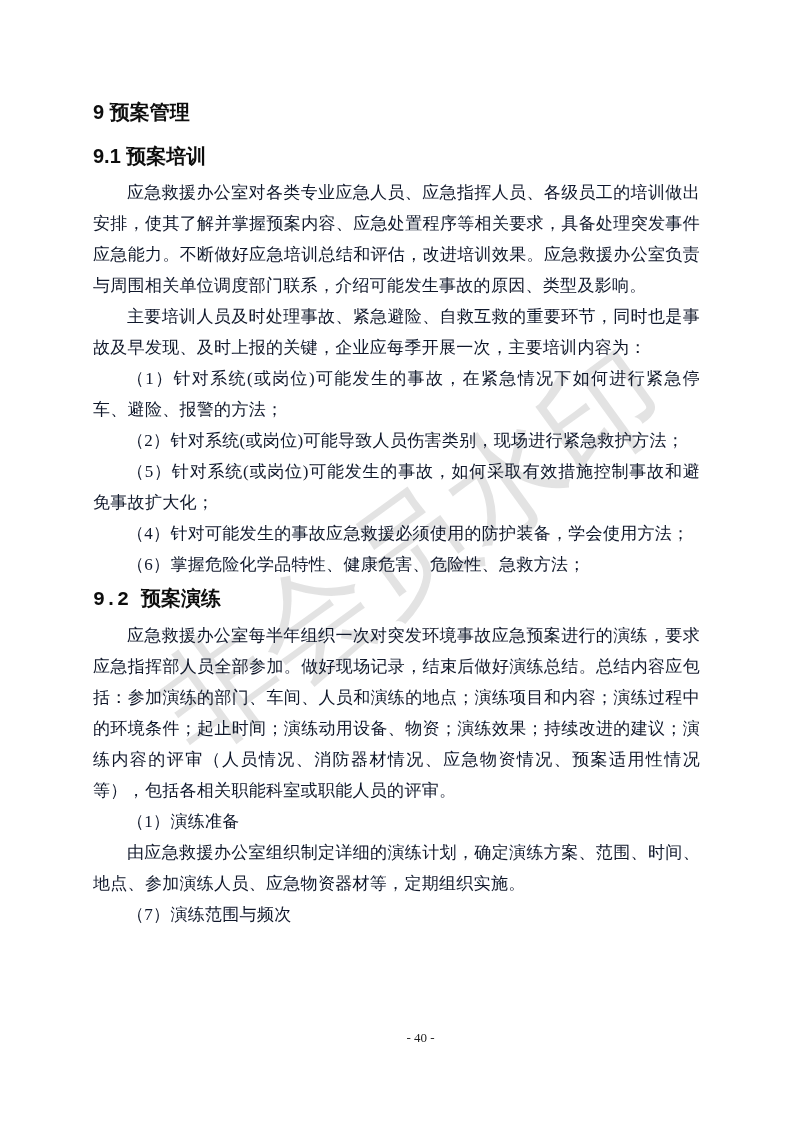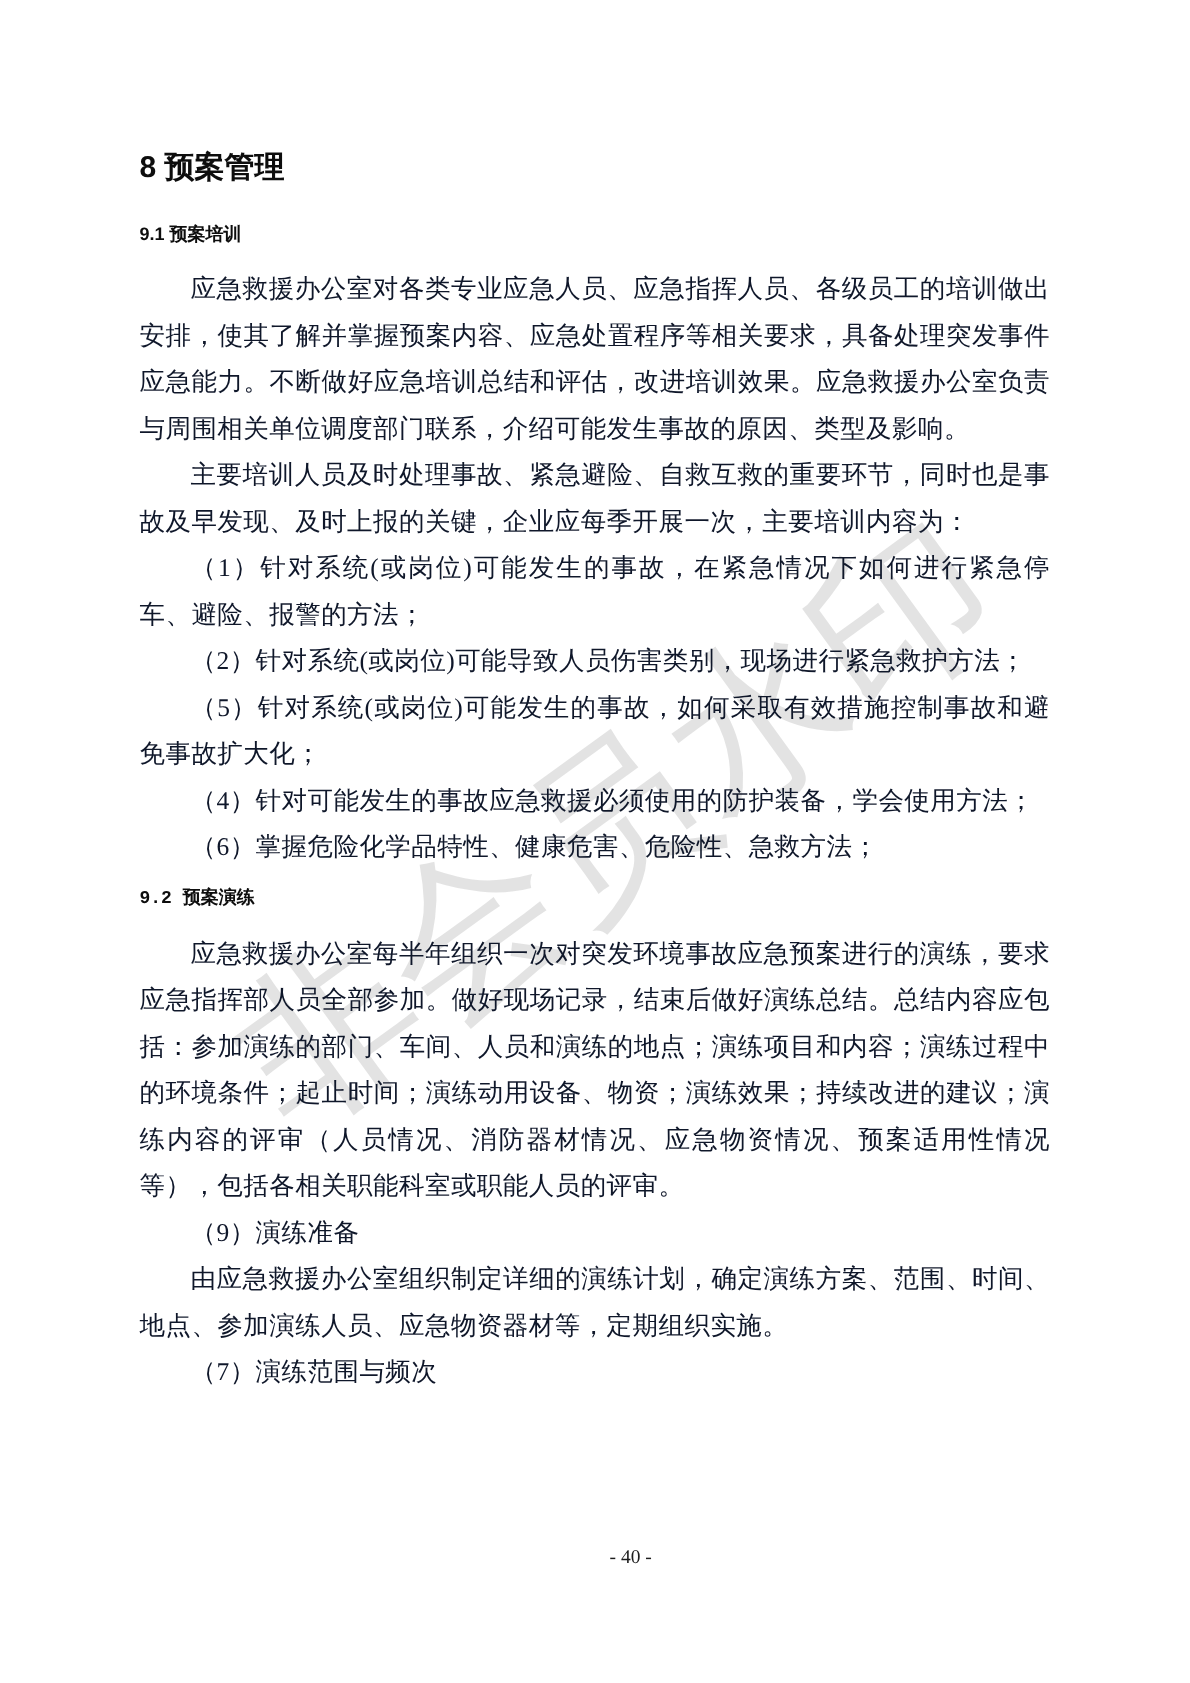--- a/index.html
+++ b/index.html
@@ -43,21 +43,21 @@
   .h-chapter {
     font-family: "Liberation Sans", "DejaVu Sans", sans-serif;
     font-size: 20px;
     font-weight: bold;
     color: #0d0d0d;
     margin: 0 0 22px 0;
     line-height: 24px;
   }
   .h-section {
     font-family: "Liberation Sans", "DejaVu Sans", sans-serif;
-    font-size: 12px;
+    font-size: 20px;
     font-weight: bold;
     color: #0d0d0d;
     margin: 0 0 10px 0;
     line-height: 21px;
   }
   .h-section.second {
     margin-top: 9px;
     font-family: Liberation Mono, monospace;
   }
   .para {
@@ -83,36 +83,36 @@
 </style>
 </head>
 <body>
 
 <div class="page">
 
   <div class="watermark">非会员水印</div>
 
   <div class="content">
 
-    <div class="h-chapter">8 预案管理</div>
+    <div class="h-chapter">9 预案管理</div>
 
     <div class="h-section">9.1 预案培训</div>
 
     <p class="para">应急救援办公室对各类专业应急人员、应急指挥人员、各级员工的培训做出安排，使其了解并掌握预案内容、应急处置程序等相关要求，具备处理突发事件应急能力。不断做好应急培训总结和评估，改进培训效果。应急救援办公室负责与周围相关单位调度部门联系，介绍可能发生事故的原因、类型及影响。</p>
     <p class="para">主要培训人员及时处理事故、紧急避险、自救互救的重要环节，同时也是事故及早发现、及时上报的关键，企业应每季开展一次，主要培训内容为：</p>
     <p class="para">（1）针对系统(或岗位)可能发生的事故，在紧急情况下如何进行紧急停车、避险、报警的方法；</p>
     <p class="para">（2）针对系统(或岗位)可能导致人员伤害类别，现场进行紧急救护方法；</p>
     <p class="para">（5）针对系统(或岗位)可能发生的事故，如何采取有效措施控制事故和避免事故扩大化；</p>
     <p class="para">（4）针对可能发生的事故应急救援必须使用的防护装备，学会使用方法；</p>
     <p class="para">（6）掌握危险化学品特性、健康危害、危险性、急救方法；</p>
 
     <div class="h-section second">9.2 预案演练</div>
 
     <p class="para">应急救援办公室每半年组织一次对突发环境事故应急预案进行的演练，要求应急指挥部人员全部参加。做好现场记录，结束后做好演练总结。总结内容应包括：参加演练的部门、车间、人员和演练的地点；演练项目和内容；演练过程中的环境条件；起止时间；演练动用设备、物资；演练效果；持续改进的建议；演练内容的评审（人员情况、消防器材情况、应急物资情况、预案适用性情况等），包括各相关职能科室或职能人员的评审。</p>
-    <p class="para">（9）演练准备</p>
+    <p class="para">（1）演练准备</p>
     <p class="para">由应急救援办公室组织制定详细的演练计划，确定演练方案、范围、时间、地点、参加演练人员、应急物资器材等，定期组织实施。</p>
     <p class="para">（7）演练范围与频次</p>
 
   </div>
 
   <div class="footer">- 40 -</div>
 
 </div>
 
 </body></html>

